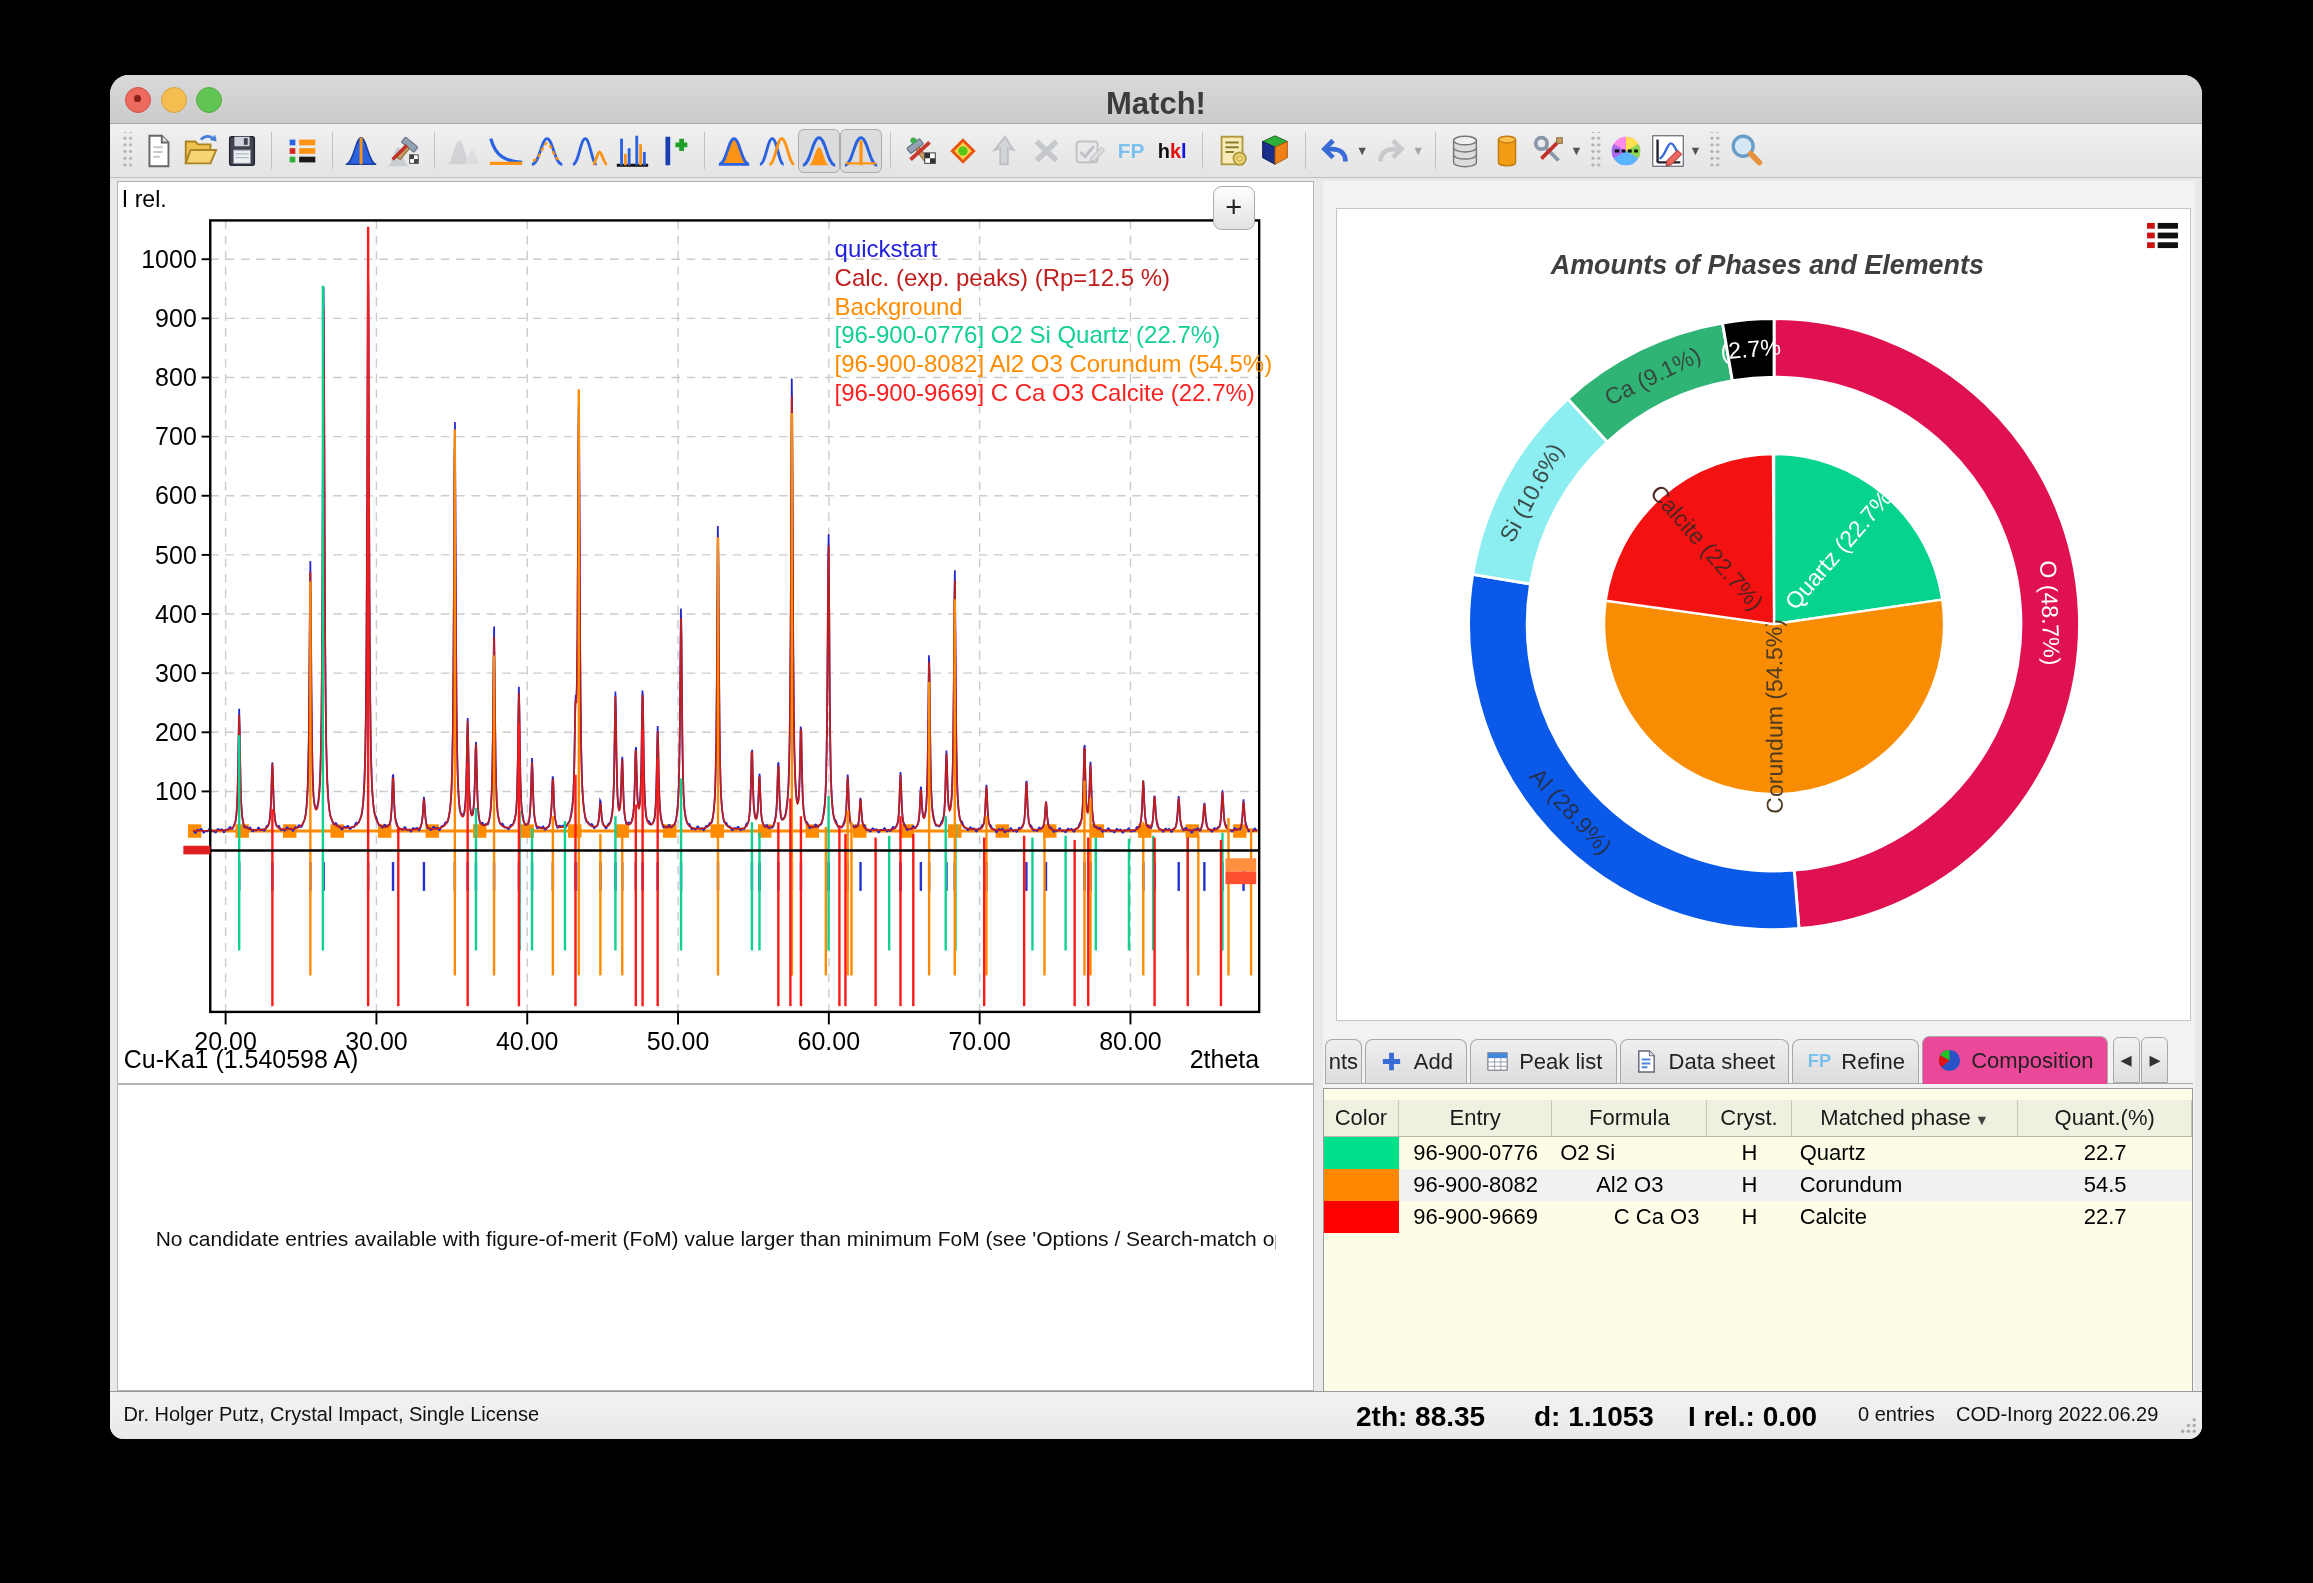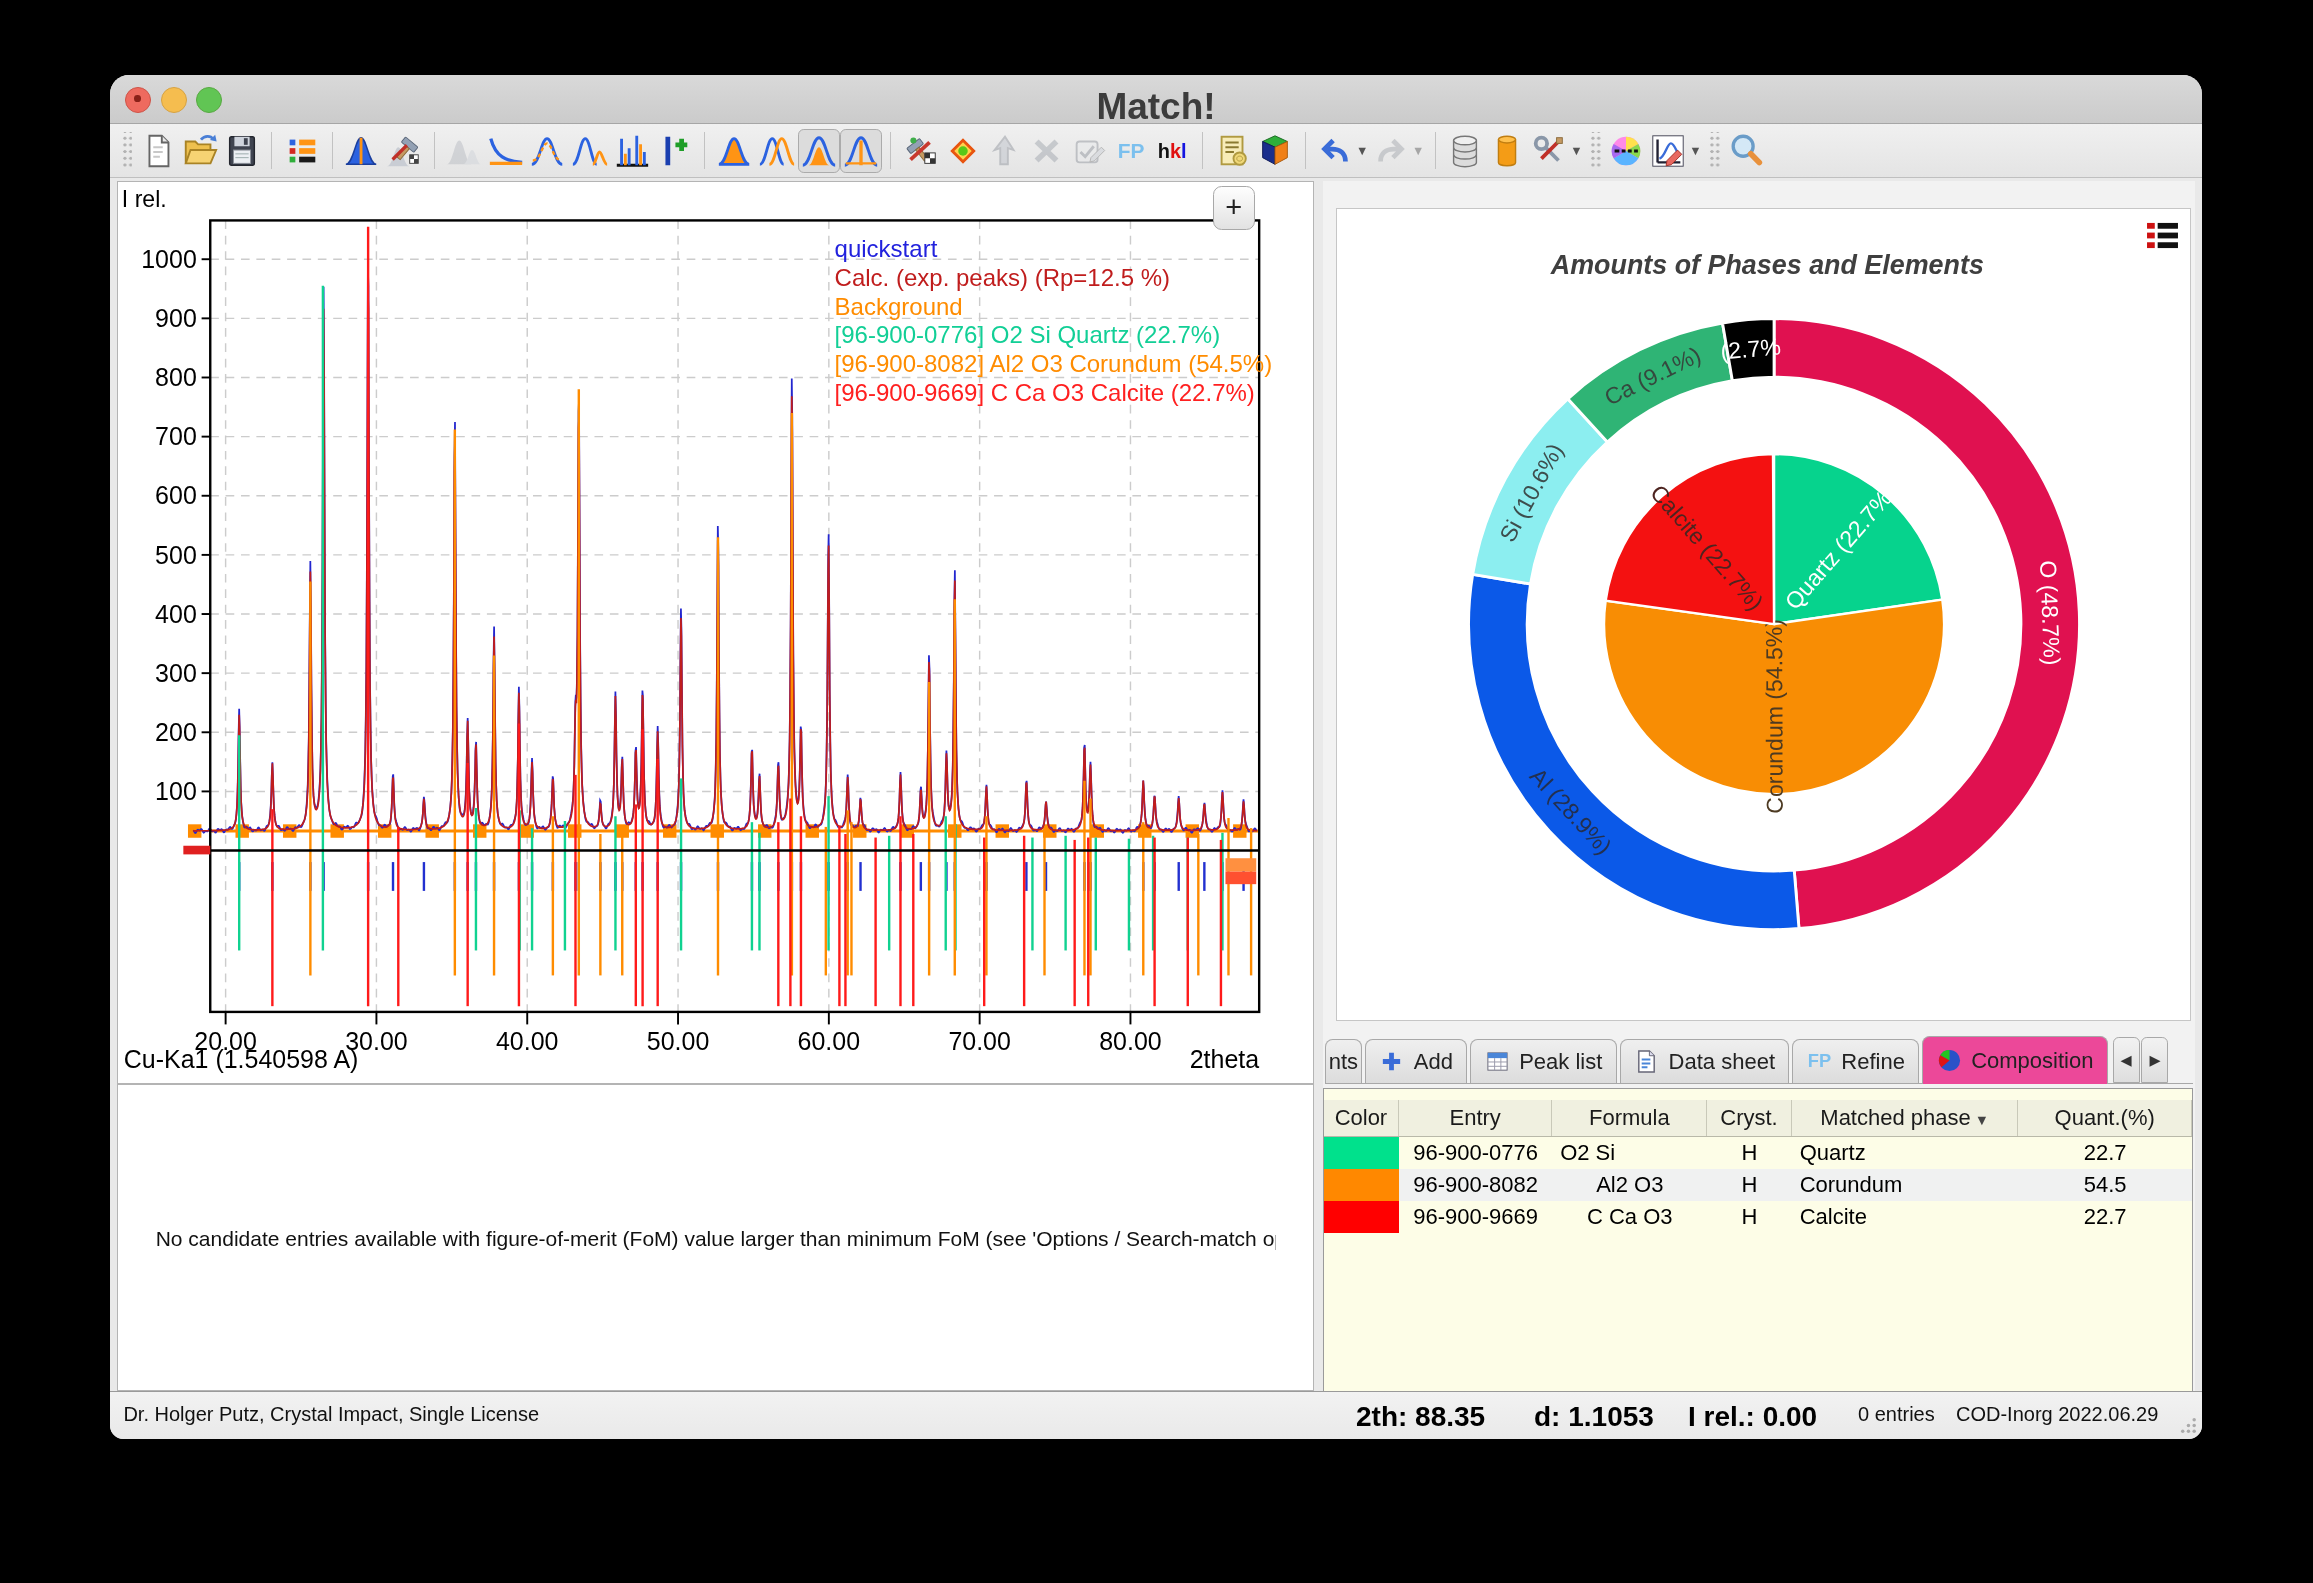--- a/index.html
+++ b/index.html
@@ -1,20 +1,20 @@
 <!DOCTYPE html>
 <html><head>
 <meta charset="utf-8">
 <style>
   html,body{margin:0;padding:0;background:#000;width:2313px;height:1583px;font-family:"Liberation Sans",sans-serif;}
   .abs{position:absolute;}
   #window{left:110px;top:75px;width:2092px;height:1364px;background:#e9e9e9;border-radius:19px 19px 13.4px 13.4px;overflow:hidden;}
   #titlebar{left:0;top:0;width:100%;height:48px;background:linear-gradient(#d9d9d9,#cbcbcb);border-bottom:1px solid #a6a6a6;}
   .tl{width:24px;height:24px;border-radius:50%;top:11.5px;display:inline-block;}
-  #title{width:100%;text-align:center;top:10.6px;font-size:37px;font-weight:bold;color:#3c3c3c;}
+  #title{width:100%;text-align:center;top:10.6px;font-size:31px;font-weight:bold;color:#3c3c3c;}
   #toolbar{left:0;top:49px;width:100%;height:54px;background:linear-gradient(#f0f0f0,#e4e4e4);border-bottom:1px solid #bfbfbf;display:flex;align-items:center;padding:0 5.8px;box-sizing:border-box;}
   .tb-btn{width:42px;height:44px;border:none;background:transparent;padding:1px;display:flex;align-items:center;justify-content:center;border-radius:5.8px;}
   .tb-btn.pressed{background:#dcdcdc;border:1px solid #ababab;}
   .tb-btn.disabled{opacity:.45;}
   .tb-sep{width:1px;height:37px;background:#c2c2c2;margin:0 8.6px;flex:0 0 auto;}
   .tb-handle{width:11.5px;height:38px;margin:0 4.8px;background-image:radial-gradient(#b2b2b2 1.5px,transparent 1.7px);background-size:5.8px 6.7px;background-position:1px 2.9px;flex:0 0 auto;}
   .tb-dd{font-size:12.5px;color:#555;margin-left:1.9px;}
   #plot-panel{left:6.7px;top:106px;width:1197px;height:903px;background:#fff;border:1px solid #b4b4b4;box-sizing:border-box;}
   #msg-panel{left:6.7px;top:1009px;width:1197px;height:307px;background:#fff;border:1px solid #b4b4b4;box-sizing:border-box;}
   #msg-text{left:38px;top:142px;width:1120px;font-size:21px;color:#111;white-space:nowrap;overflow:hidden;}
@@ -607,21 +607,21 @@
           <div class="td" style="width: 75px; height: 32px; background: rgb(255, 136, 0); padding: 0px;"></div>
           <div class="td" style="width: 154px; text-align: center;">96-900-8082</div>
           <div class="td" style="width: 155px; text-align: center;">Al2 O3</div>
           <div class="td" style="width: 85px; text-align: center;">H</div>
           <div class="td" style="width: 227px; text-align: left;">Corundum</div>
           <div class="td" style="width: 174px; text-align: center;">54.5</div>
         </div>
         <div class="tr">
           <div class="td" style="width: 75px; height: 32px; background: rgb(255, 0, 0); padding: 0px;"></div>
           <div class="td" style="width: 154px; text-align: center;">96-900-9669</div>
-          <div class="td" style="width: 155px; text-align: center;">C Ca O3</div>
+          <div class="td" style="width: 155px; text-align: right;">C Ca O3</div>
           <div class="td" style="width: 85px; text-align: center;">H</div>
           <div class="td" style="width: 227px; text-align: left;">Calcite</div>
           <div class="td" style="width: 174px; text-align: center;">22.7</div>
         </div>
       </div>
   </div>
 
   <div id="statusbar" class="abs">
     <span class="st-s abs" style="left:13.4px;">Dr. Holger Putz, Crystal Impact, Single License</span>
     <span class="st-b abs" style="left:1246px;">2th:  88.35</span>

